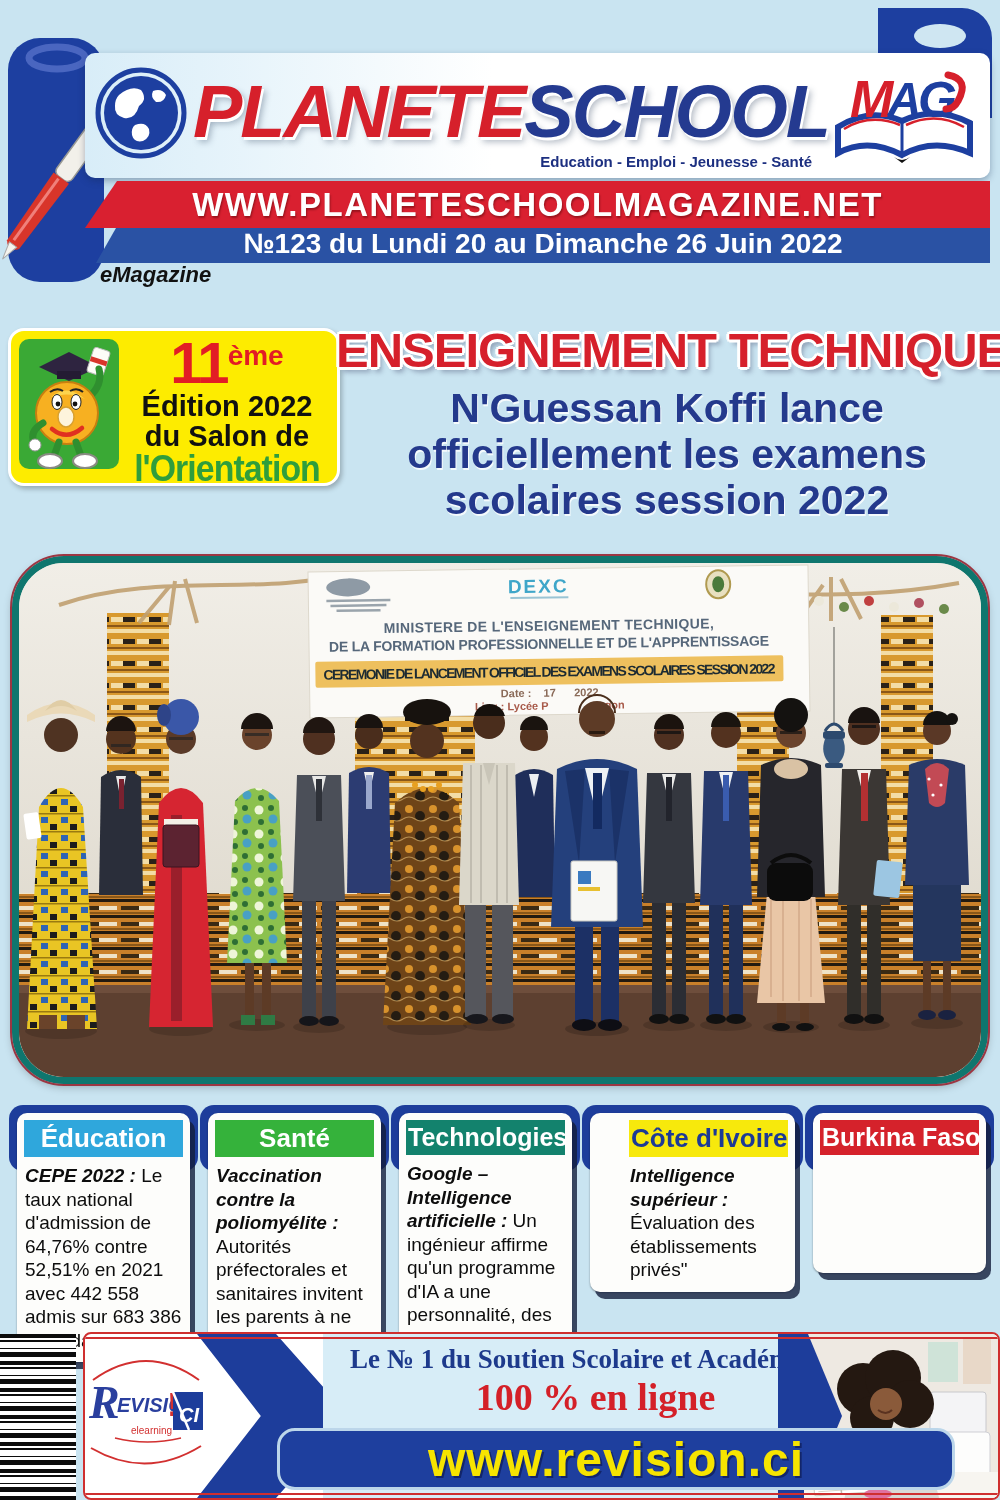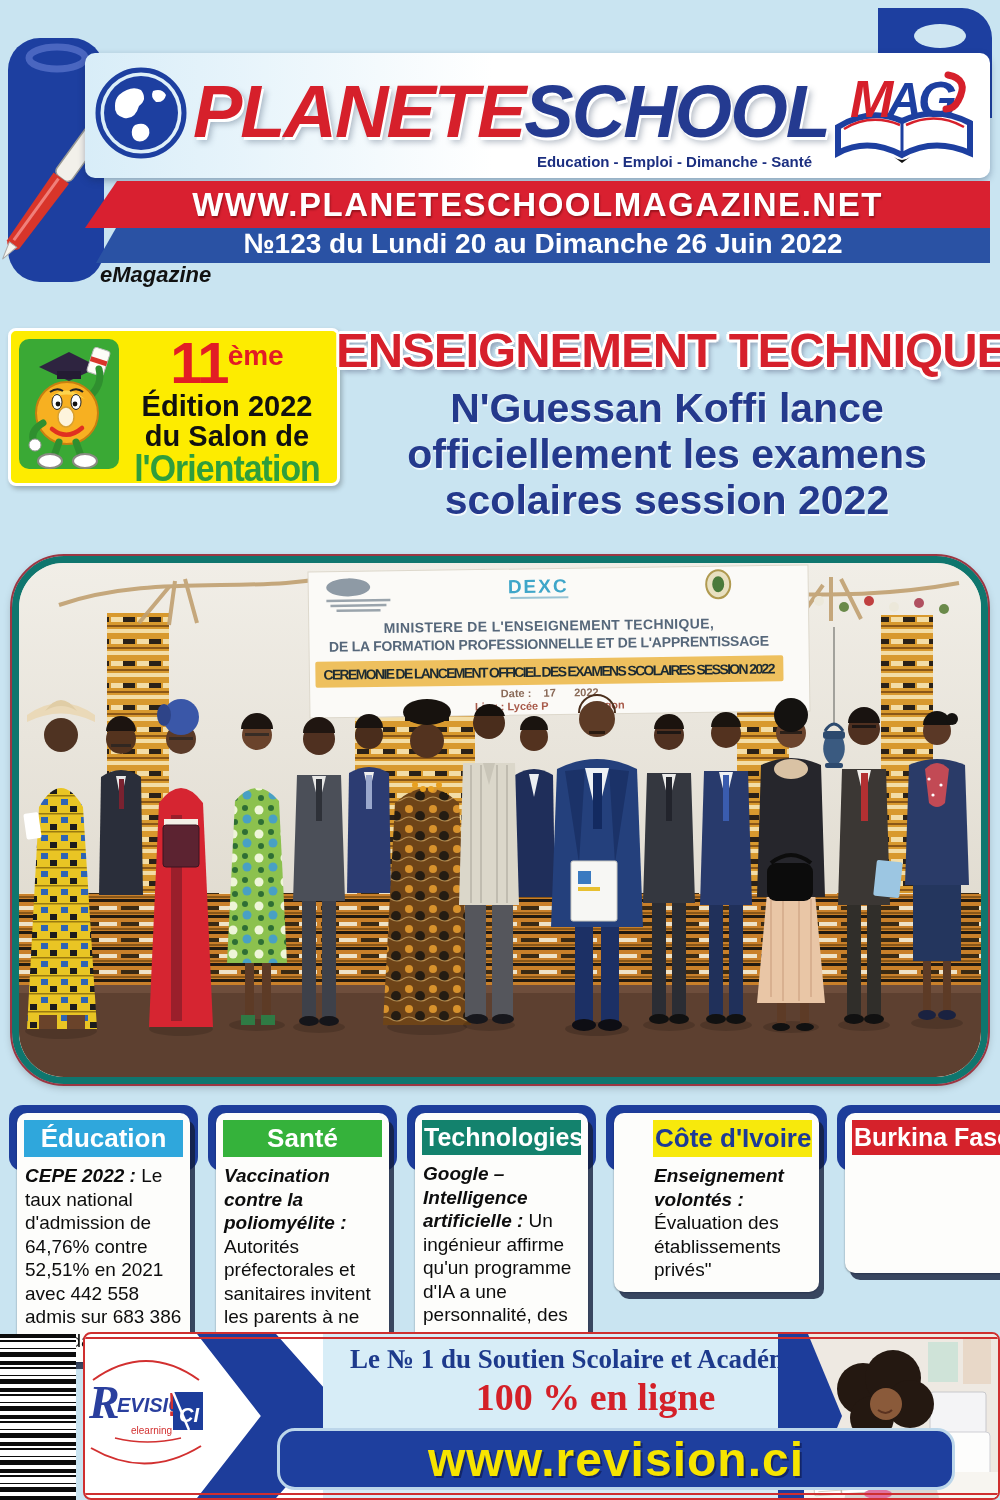--- a/index.html
+++ b/index.html
@@ -21,21 +21,21 @@
   #mag-logo{right:8px;top:8px;width:160px;height:110px;}
   #red-banner{left:85px;top:181px;width:905px;height:47px;background:#d92030;z-index:3;
     clip-path:polygon(32px 0,100% 0,100% 100%,0 100%);display:flex;align-items:center;justify-content:center;}
   #red-banner span{color:#fff;font-weight:bold;font-size:33px;letter-spacing:1.5px;text-shadow:1px 2px 2px rgba(60,0,0,.4);}
   #blue-banner{left:96px;top:193px;width:894px;height:70px;background:#2a52a4;z-index:2;
     clip-path:polygon(40px 0,100% 0,100% 100%,0 100%);display:flex;align-items:flex-end;justify-content:center;padding-bottom:3px;box-sizing:border-box;}
   #blue-banner span{color:#fff;font-weight:bold;font-size:28px;}
   #emagazine{left:100px;top:262px;font-size:22px;font-weight:bold;font-style:italic;color:#111;z-index:3;}
 
   
-  #salon-badge{left:8px;top:328px;width:326px;height:152px;background:#fdec00;border:3px solid #fff;border-radius:8px;
+  #salon-badge{left:8px;top:328px;width:326px;height:152px;background:#fdec00;border:3px solid #fff;border-radius:16px;
     box-shadow:2px 3px 5px rgba(0,0,0,.25);z-index:2;}
   #salon-green{left:8px;top:8px;width:100px;height:130px;background:#3aa935;border-radius:10px;overflow:hidden;}
   #salon-text{left:112px;top:2px;width:208px;text-align:center;line-height:1.02;}
   #salon-num{font-size:58px;font-weight:bold;color:#e21d25;letter-spacing:-2px;}
   #salon-ord{font-size:28px;font-weight:bold;color:#e21d25;vertical-align:18px;}
   .salon-l1,.salon-l2{font-size:29px;font-weight:bold;color:#111;}
   .salon-l3{font-size:36px;font-weight:bold;color:#2f9e3c;letter-spacing:-1px;transform:scaleX(.94);transform-origin:center;}
 
   
   #headline{left:336px;top:322px;width:662px;text-align:center;z-index:2;}
@@ -43,21 +43,21 @@
     text-shadow:-3px 0 0 #fff,3px 0 0 #fff,0 -3px 0 #fff,0 3px 0 #fff,-2px -2px 0 #fff,2px 2px 0 #fff,2px -2px 0 #fff,-2px 2px 0 #fff,4px 5px 5px rgba(30,30,70,.35);}
   .title-line{font-size:41px;font-weight:bold;color:#24398c;line-height:1.12;text-shadow:1px 2px 0 rgba(255,255,255,.8);}
   #headline .title-wrap{margin-top:8px;}
 
   
   #photo-frame{left:12px;top:556px;width:962px;height:514px;border:7px solid #0f766e;outline:2px solid #9c3642;
     border-radius:52px;overflow:hidden;box-shadow:0 3px 8px rgba(0,0,0,.25);background:#e7e3da;z-index:2;}
   #photo-frame svg{display:block;}
 
   
-  #cards{left:0;top:1113px;width:1000px;display:flex;gap:26px;padding:0 17px;box-sizing:border-box;align-items:flex-start;z-index:2;}
+  #cards{left:0;top:1113px;width:1000px;display:flex;gap:18px;padding:0 17px;box-sizing:border-box;align-items:flex-start;z-index:2;}
   .card{position:relative;background:#fdfdfb;border-radius:10px;width:173px;flex:0 0 173px;
     box-shadow:5px 7px 0 rgba(20,30,60,.8),0 1px 2px rgba(0,0,0,.4);}
   .card::before{content:"";position:absolute;top:-8px;left:-8px;right:-8px;height:66px;background:#1d3d9b;border-radius:14px;z-index:-1;}
   .card-head{margin:7px 7px 5px;padding:3px 2px;text-align:center;font-weight:bold;font-size:26px;color:#fff;white-space:nowrap;}
   .card-head.h-edu{background:#2fa7dc;}
   .card-head.h-sante{background:#35b23b;}
   .card-head.h-tech{background:#13826d;font-size:25px;}
   .card-head.h-ci{background:#f7e90c;color:#1d3a96;}
   .card-head.h-bf{background:#d5222b;font-size:25px;}
   .card-body{padding:2px 8px 10px;font-size:19px;line-height:1.24;color:#0d0d0d;}
@@ -121,21 +121,21 @@
         <path d="M16,66 Q48,46 80,60 Q114,44 148,62 L148,92 Q112,76 80,94 Q46,76 16,92 Z" fill="#fff" stroke="#1d3fa0" stroke-width="6"></path>
         <path d="M22,68 Q48,52 78,64 M84,64 Q114,50 142,66" fill="none" stroke="#d6202b" stroke-width="2.5"></path>
         <path d="M80,62 L80,92" stroke="#1d3fa0" stroke-width="3"></path>
         <path d="M72,96 q8,6 16,0 l-8,6 Z" fill="#111"></path>
         <text x="28" y="56" font-size="52" font-family="Liberation Sans,sans-serif" font-style="italic" font-weight="bold" fill="#d6202b">M</text>
         <text x="66" y="54" font-size="46" font-family="Liberation Sans,sans-serif" font-style="italic" font-weight="bold" fill="#1d3fa0">A</text>
         <text x="96" y="56" font-size="50" font-family="Liberation Sans,sans-serif" font-style="italic" font-weight="bold" fill="#1d3fa0">G</text>
         <path d="M126,14 q22,4 10,26 q-4,8 -12,8" fill="none" stroke="#d6202b" stroke-width="7" stroke-linecap="round"></path>
       </svg>
     </div>
-    <div id="tagline" class="abs">Education - Emploi - Dimanche - Santé</div>
+    <div id="tagline" class="abs">Education - Emploi - Jeunesse - Santé</div>
   </div>
 
   <div id="red-banner" class="abs">
     <span>WWW.PLANETESCHOOLMAGAZINE.NET</span>
   </div>
 
   <div id="blue-banner" class="abs">
     <span>№123 du Lundi 20 au Dimanche 26 Juin 2022</span>
   </div>
 
@@ -498,21 +498,21 @@
     <div class="card c1">
       <div class="card-head h-sante">Santé</div>
       <div class="card-body"><span class="card-lead">Vaccination contre la poliomyélite :</span><span> Autorités préfectorales et sanitaires invitent les parents à ne pas cacher les enfants</span></div>
     </div>
     <div class="card c2">
       <div class="card-head h-tech">Technologies</div>
       <div class="card-body"><span class="card-lead">Google – Intelligence artificielle :</span><span> Un ingénieur affirme qu'un programme d'IA a une personnalité, des droits et des volontés</span></div>
     </div>
     <div class="card c3">
       <div class="card-head h-ci">Côte d'Ivoire</div>
-      <div class="card-body"><span class="card-lead">Enseignement volontés :</span><span> Évaluation des établissements privés"</span></div>
+      <div class="card-body"><span class="card-lead">Intelligence supérieur :</span><span> Évaluation des établissements privés"</span></div>
     </div>
     <div class="card c4">
       <div class="card-head h-bf">Burkina Faso</div>
     </div>
   </div>
 
   <div id="barcode" class="abs"></div>
 
   <div id="ad" class="abs">
     <svg id="ad-logo" class="abs" viewBox="0 0 118 150">

